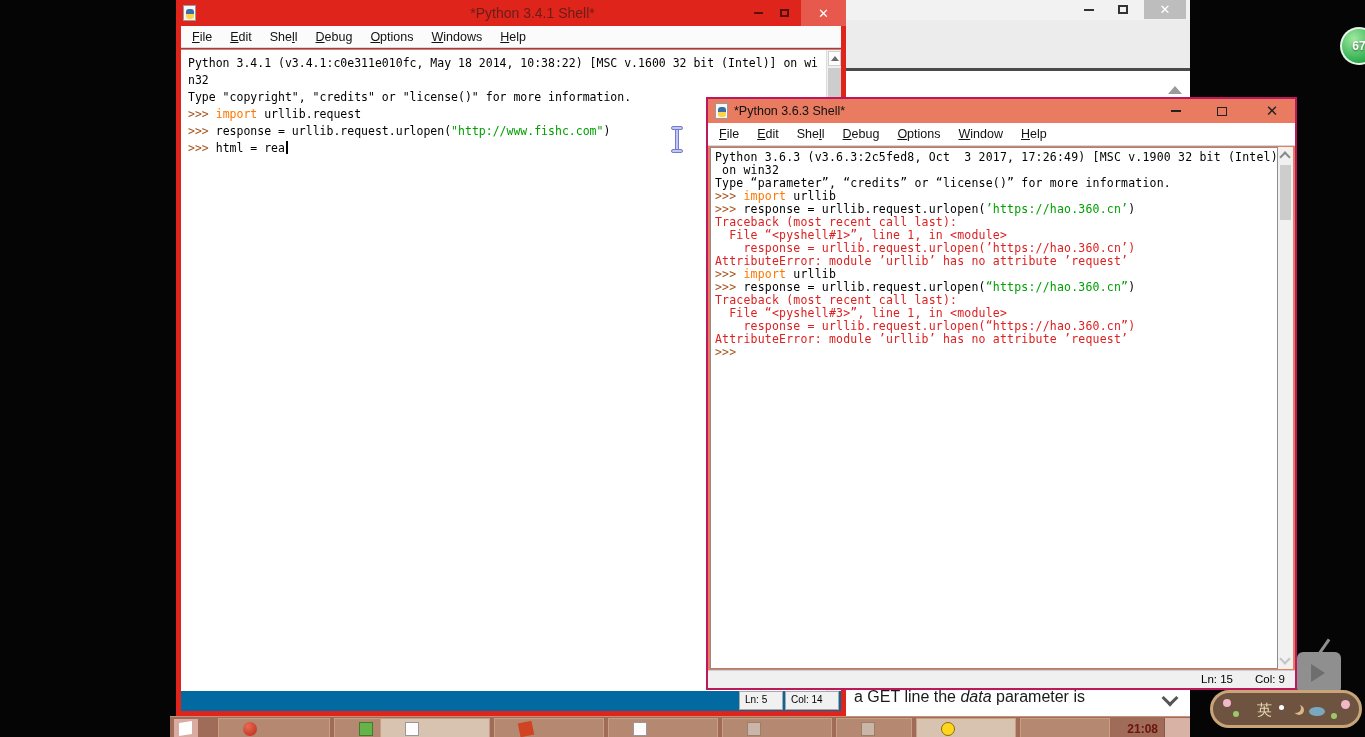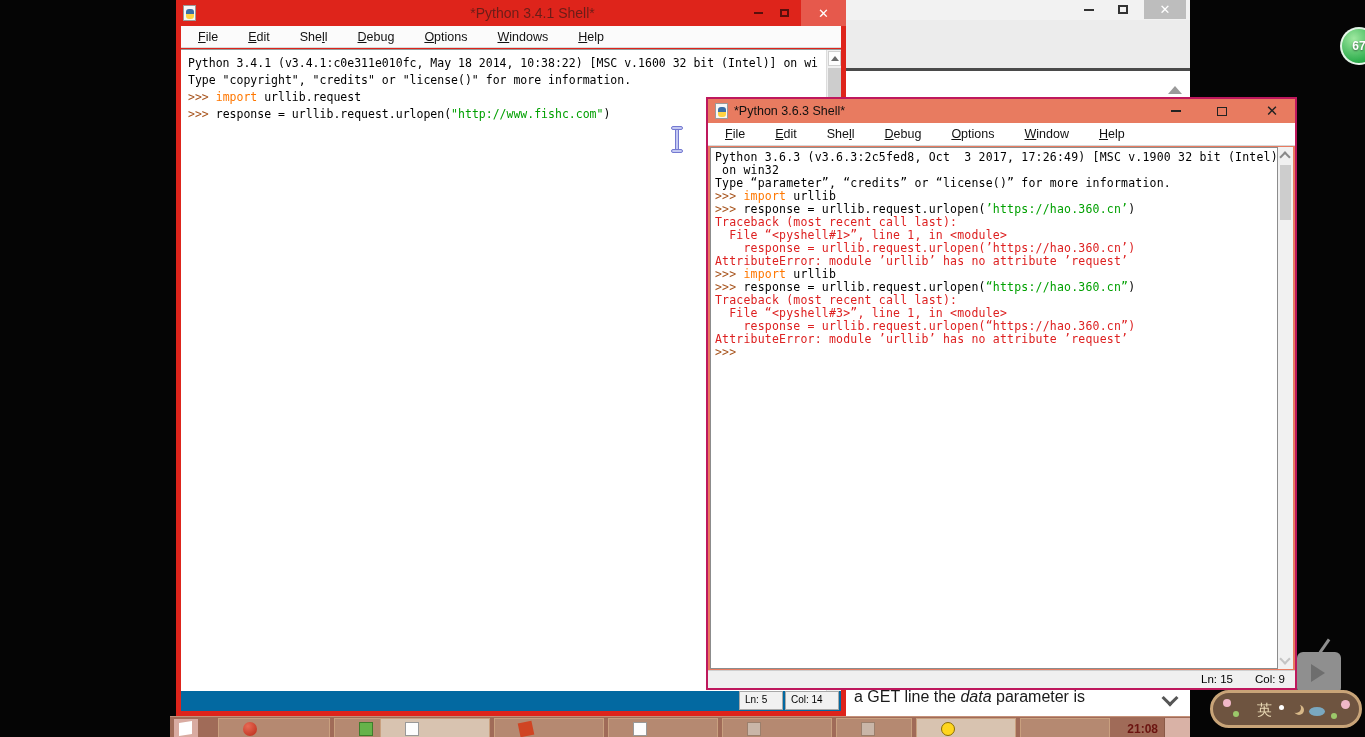--- a/index.html
+++ b/index.html
@@ -19,21 +19,21 @@
   #doc-toolbar{position:absolute;left:0;top:20px;width:100%;height:51px;background:#ececec;border-bottom:3px solid #4a4a4a;}
   #doc-scrollup{position:absolute;right:8px;top:86px;width:0;height:0;
      border-left:7px solid transparent;border-right:7px solid transparent;border-bottom:8px solid #9a9a9a;}
   #doc-bottom{position:absolute;left:0;top:686px;width:100%;height:26px;background:#fff;
      font-size:16px;color:#1a1a1a;padding:2px 0 0 8px;white-space:nowrap;}
   #doc-bottom .it{font-style:italic;}
   #doc-chevron{position:absolute;right:14px;top:692px;width:12px;height:12px;
      border-right:3px solid #555;border-bottom:3px solid #555;transform:rotate(45deg);}
 
   
-  .menu-item{display:inline-block;margin:0 15px;cursor:default;}
+  .menu-item{display:inline-block;margin:0 9px;cursor:default;}
   .sline{white-space:pre;}
   .plain{color:#000;}
   .prompt{color:#a8551e;}
   .kw{color:#ff7700;}
   .str{color:#00a000;}
   .err{color:#dd2020;}
   .caret{display:inline-block;width:2px;height:13px;background:#000;vertical-align:-2px;margin-left:1px;}
 
   
   #lwin{position:absolute;left:176px;top:0;width:670px;height:716px;background:#de241b;}
@@ -172,23 +172,25 @@
         <span class="menu-item"><span style="text-decoration: underline;">F</span><span>i</span><span>l</span><span>e</span></span>
         <span class="menu-item"><span style="text-decoration: underline;">E</span><span>d</span><span>i</span><span>t</span></span>
         <span class="menu-item"><span>S</span><span>h</span><span>e</span><span style="text-decoration: underline;">l</span><span>l</span></span>
         <span class="menu-item"><span style="text-decoration: underline;">D</span><span>e</span><span>b</span><span>u</span><span>g</span></span>
         <span class="menu-item"><span style="text-decoration: underline;">O</span><span>p</span><span>t</span><span>i</span><span>o</span><span>n</span><span>s</span></span>
         <span class="menu-item"><span style="text-decoration: underline;">W</span><span>i</span><span>n</span><span>d</span><span>o</span><span>w</span><span>s</span></span>
         <span class="menu-item"><span style="text-decoration: underline;">H</span><span>e</span><span>l</span><span>p</span></span>
       </div>
     <div id="lwin-content">
         <div class="sline"><span class="plain">Python 3.4.1 (v3.4.1:c0e311e010fc, May 18 2014, 10:38:22) [MSC v.1600 32 bit (Intel)] on wi</span></div>
+        <div class="sline"><span class="plain">n32</span></div>
         <div class="sline"><span class="plain">Type "copyright", "credits" or "license()" for more information.</span></div>
         <div class="sline"><span class="prompt">&gt;&gt;&gt; </span><span class="kw">import</span><span class="plain"> urllib.request</span></div>
         <div class="sline"><span class="prompt">&gt;&gt;&gt; </span><span class="plain">response = urllib.request.urlopen(</span><span class="str">"http://www.fishc.com"</span><span class="plain">)</span></div>
+        <div class="sline"><span class="prompt">&gt;&gt;&gt; </span><span class="plain">html = rea</span><span class="caret"></span></div>
       </div>
     <div id="lwin-scroll">
       <div class="sbtn">
           <div class="tri-up"></div>
         </div>
       <div class="thumb"></div>
     </div>
     <div id="lwin-status">
       <div class="cell ln">Ln: 5</div>
       <div class="cell col">Col: 14</div>

